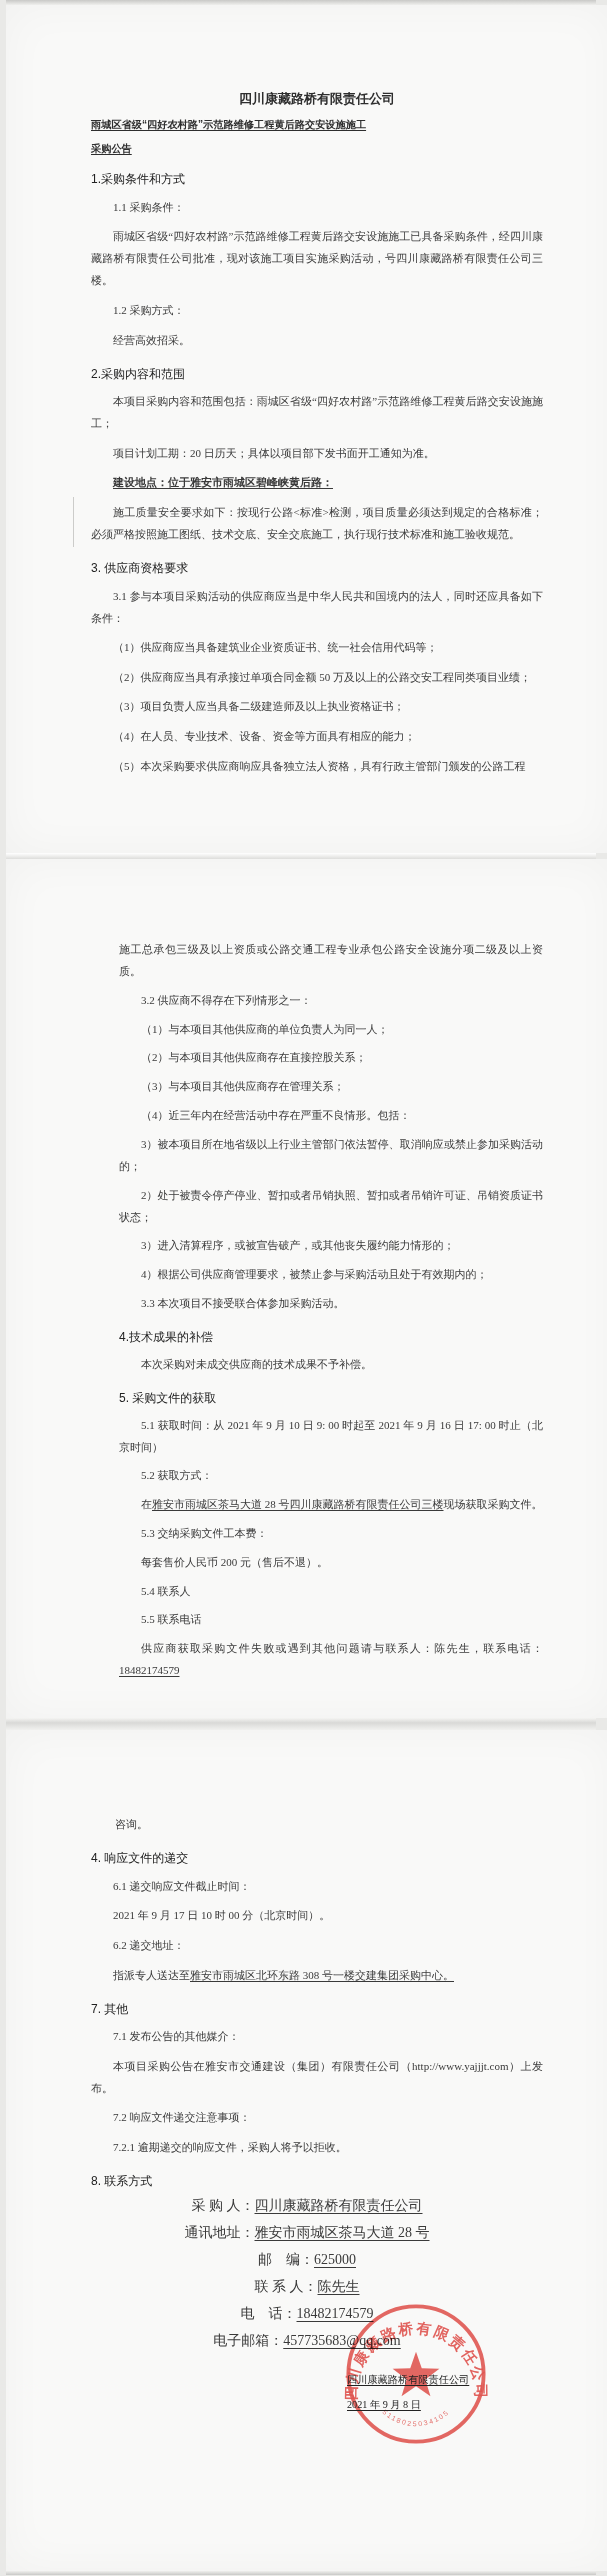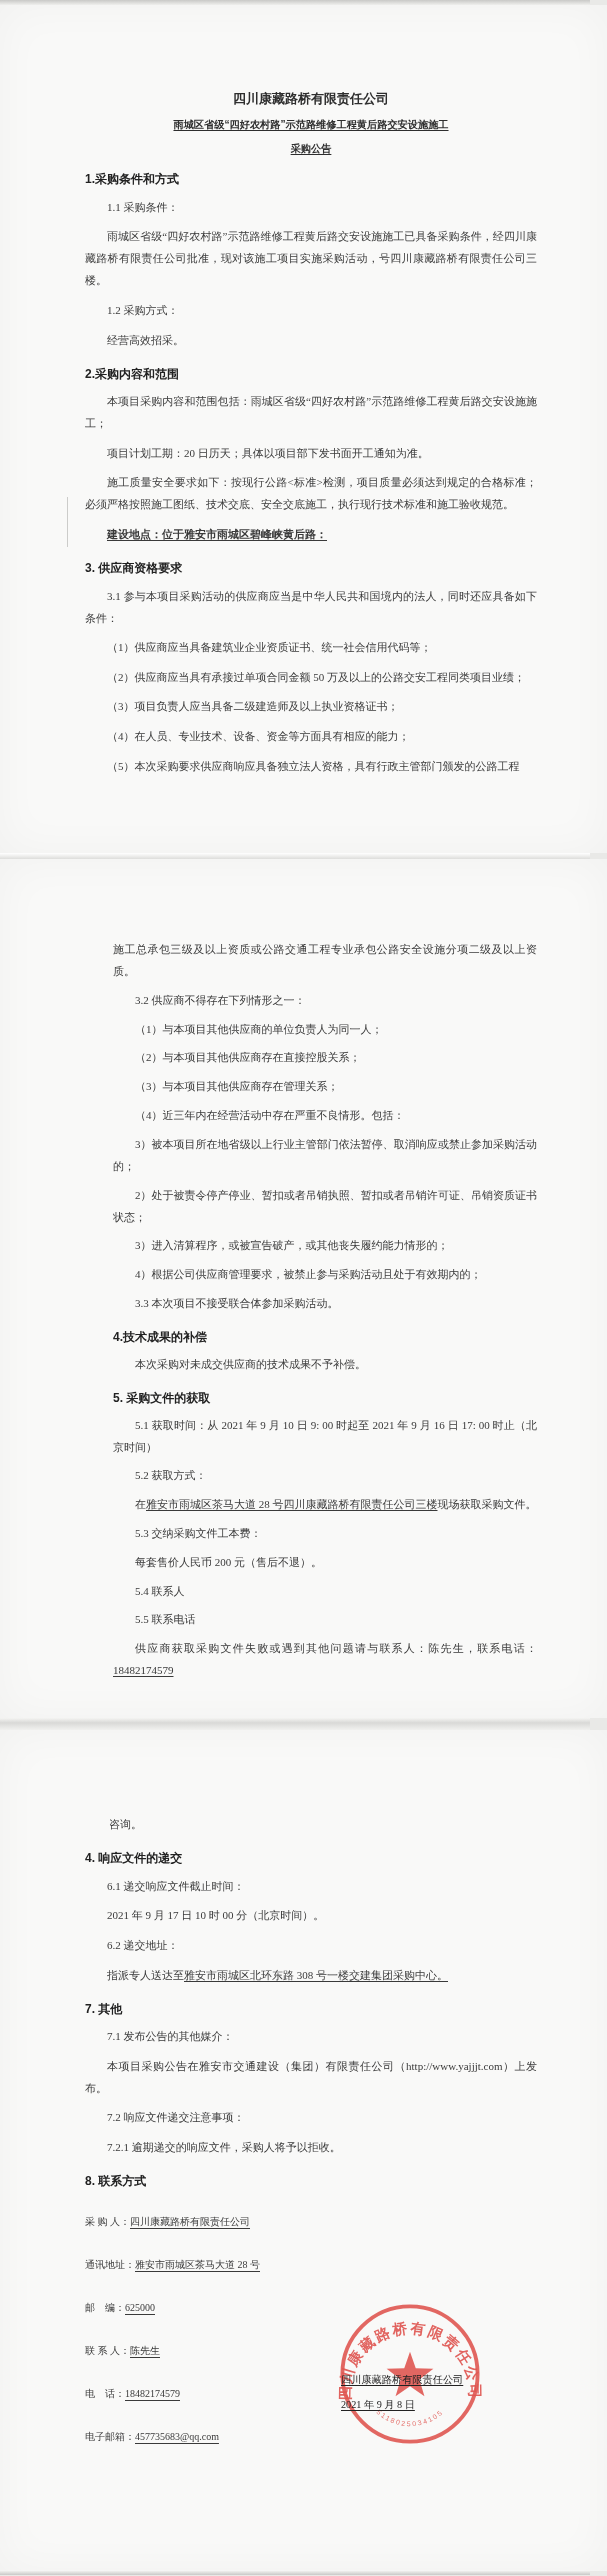--- a/index.html
+++ b/index.html
@@ -3,21 +3,21 @@
 <meta charset="utf-8">
 <style>
   html,body{margin:0;padding:0;}
   body{
     width:607px;
     background:#e9e9e7;
     font-family:"Liberation Serif","DejaVu Serif",serif;
     color:#3a3a3a;
     -webkit-font-smoothing:antialiased;
   }
-  .scan{width:590px;}
+  .scan{width:590px;padding-left:6px;}
   .top-edge{height:5.3px;background:linear-gradient(#c9c9c7,#efefed);}
   .page{
     position:relative;
     width:607px;
     background:#f9f9f8;
     overflow:hidden;
     box-shadow:inset 0 0 46px rgba(0,0,0,0.035);
   }
   .page-gap{height:6px;background:linear-gradient(#ffffff,#dddddb);}
   .page-gap2{height:11.4px;background:linear-gradient(#f4f4f2,#d9d9d7 40%,#f1f1ef);}
@@ -28,40 +28,40 @@
   .inner{padding:0 70px 0 85px;}
   #page1 .inner{padding-top:85px;}
   #page2 .inner{padding-top:72px;margin-left:28px;}
   #page3 .inner{padding-top:76px;}
 
   .doc-title{
     text-align:center;font-weight:bold;font-size:13px;color:#2e2e2e;
     font-family:"Liberation Sans","DejaVu Sans",sans-serif;
   }
   .doc-subtitle{
-    text-align:center;font-weight:bold;font-size:10.2px;color:#2e2e2e;
+    font-weight:bold;font-size:10.2px;color:#2e2e2e;
     margin-top:10px;
     font-family:"Liberation Sans","DejaVu Sans",sans-serif;
   }
   .doc-subtitle .u{text-decoration:underline;text-underline-offset:2.3px;}
   .h{
-    font-weight:bold;font-size:12px;color:#222;
+    font-weight:normal;font-size:12px;color:#222;
     margin-top:15px;margin-bottom:4.6px;
     font-family:"Liberation Sans","DejaVu Sans",sans-serif;
   }
   .p{
     font-size:11px;line-height:22px;margin:7.6px 0;
     text-align:justify;
   }
   #page2 .p{margin:6.8px 0;}
   .ind{text-indent:2em;}
   .u{text-decoration:underline;text-underline-offset:2.3px;}
   .bold{font-weight:bold;}
   .noind{text-indent:0;margin-left:24px;}
-  .contact-row{font-size:10px;line-height:22px;margin:21px 0;}
+  .contact-row{font-size:14px;line-height:22px;margin:5px 0;text-align:center;}
   .contact-row .cl{white-space:pre;}
   .contact-row .cv{
     text-decoration:underline;text-underline-offset:3px;
     padding-right:20px;
   }
   .artifact-vline{
     position:absolute;left:67px;top:492px;width:0.8px;height:50px;
     background:#b9b9b7;opacity:.7;
   }
   .signature{
@@ -89,22 +89,22 @@
 
       <div class="h">1.采购条件和方式</div>
       <div class="p ind">1.1 采购条件：</div>
       <div class="p ind">雨城区省级“四好农村路”示范路维修工程黄后路交安设施施工已具备采购条件，经四川康藏路桥有限责任公司批准，现对该施工项目实施采购活动，号四川康藏路桥有限责任公司三楼。</div>
       <div class="p ind">1.2 采购方式：</div>
       <div class="p ind">经营高效招采。</div>
 
       <div class="h">2.采购内容和范围</div>
       <div class="p ind">本项目采购内容和范围包括：雨城区省级“四好农村路”示范路维修工程黄后路交安设施施工；</div>
       <div class="p ind">项目计划工期：20 日历天；具体以项目部下发书面开工通知为准。</div>
+      <div class="p ind bold"><span class="u">建设地点：</span><span class="u">位于雅安市雨城区碧峰峡黄后路：</span></div>
       <div class="p ind">施工质量安全要求如下：按现行公路&lt;标准&gt;检测，项目质量必须达到规定的合格标准；必须严格按照施工图纸、技术交底、安全交底施工，执行现行技术标准和施工验收规范。</div>
-      <div class="p ind bold"><span class="u">建设地点：</span><span class="u">位于雅安市雨城区碧峰峡黄后路：</span></div>
 
       <div class="h">3. 供应商资格要求</div>
       <div class="p ind">3.1 参与本项目采购活动的供应商应当是中华人民共和国境内的法人，同时还应具备如下条件：</div>
       <div class="p ind">（1）供应商应当具备建筑业企业资质证书、统一社会信用代码等；</div>
       <div class="p ind">（2）供应商应当具有承接过单项合同金额 50 万及以上的公路交安工程同类项目业绩；</div>
       <div class="p ind">（3）项目负责人应当具备二级建造师及以上执业资格证书；</div>
       <div class="p ind">（4）在人员、专业技术、设备、资金等方面具有相应的能力；</div>
       <div class="p ind">（5）本次采购要求供应商响应具备独立法人资格，具有行政主管部门颁发的公路工程</div>
     </div>
   </div>

